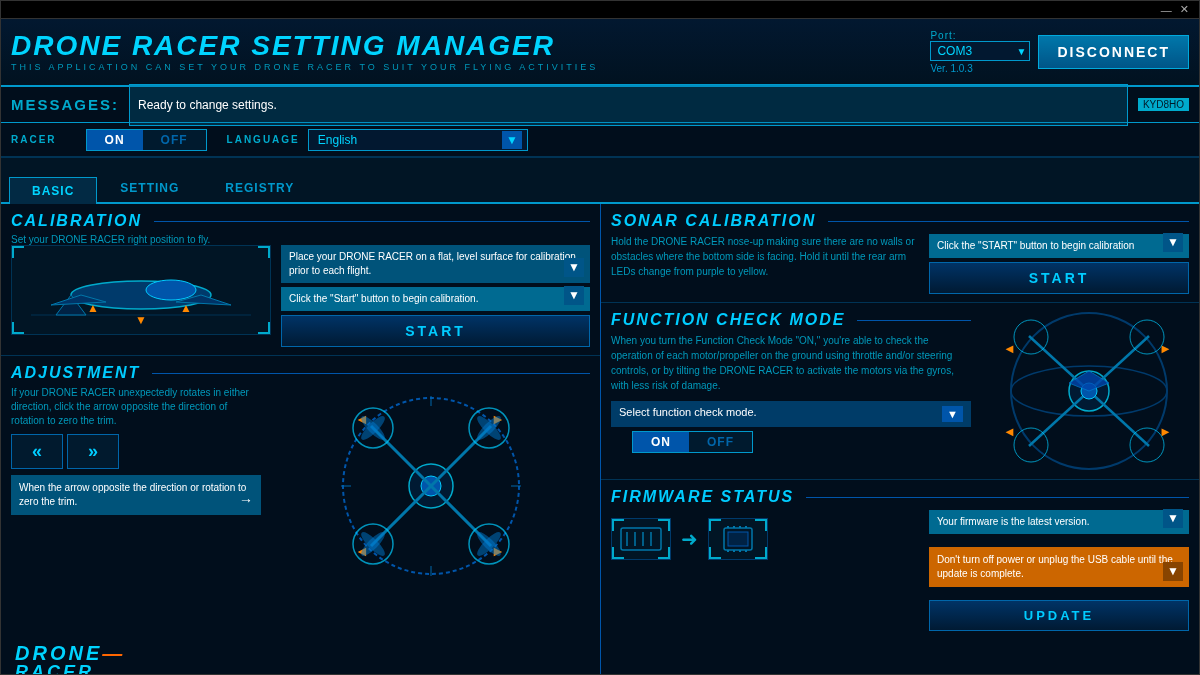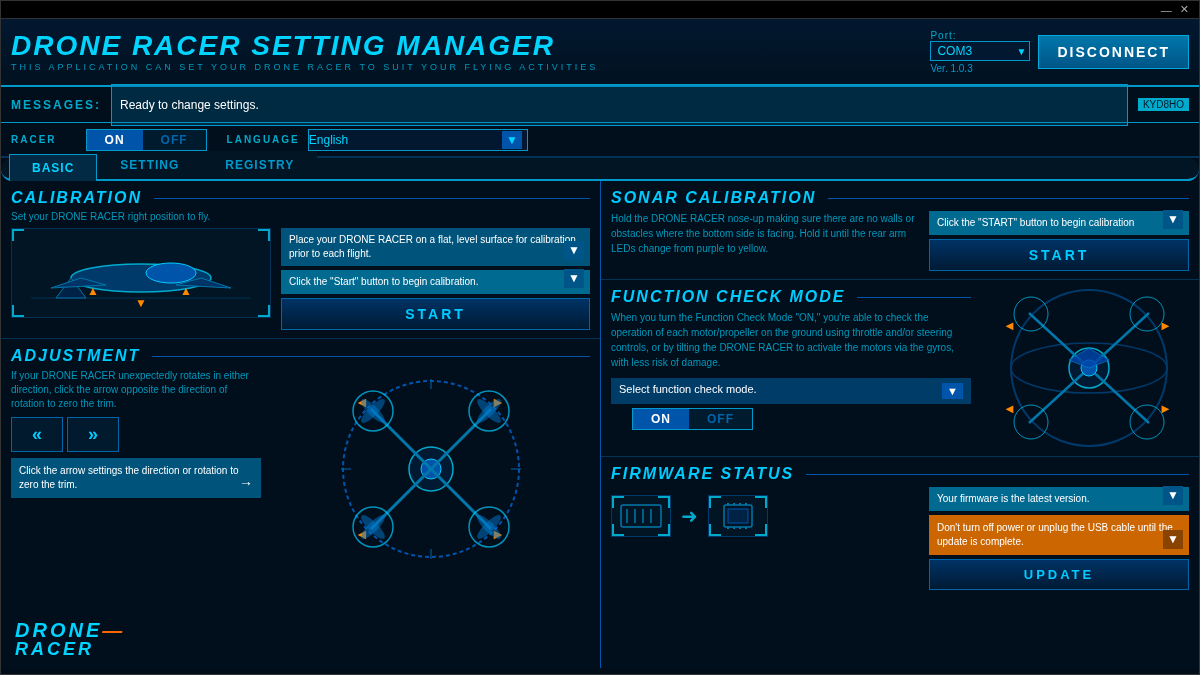--- a/index.html
+++ b/index.html
@@ -119,21 +119,21 @@
       background: #010e1c;
       border-bottom: 1px solid #0099cc;
       display: flex;
       align-items: center;
       padding: 4px 10px;
       gap: 10px;
       height: 36px;
     }
     .messages-label {
       color: #00aacc;
-      font-size: 12px;
+      font-size: 15px;
       letter-spacing: 2px;
       font-weight: bold;
     }
     .messages-id {
       color: #00ccff;
       font-size: 10px;
       margin-left: auto;
       background: #00aacc;
       color: #001a2a;
       padding: 1px 5px;
@@ -194,21 +194,21 @@
       color: #0066aa;
     }
     .lang-select-wrapper {
       position: relative;
     }
     .lang-select {
       background: #021830;
       border: 1px solid #0099cc;
       color: #00d4ff;
       font-size: 12px;
-      padding: 3px 28px 3px 0;
+      padding: 3px 28px 3px 9px;
       appearance: none;
       cursor: pointer;
       width: 220px;
     }
     .lang-arrow {
       position: absolute;
       right: 6px;
       top: 50%;
       transform: translateY(-50%);
       color: #00d4ff;
@@ -218,22 +218,21 @@
       padding: 2px 4px;
     }
 
     
     .tabs-row {
       background: #011525;
       display: flex;
       align-items: flex-end;
       padding: 0 8px;
       border-bottom: 2px solid #0099cc;
-      height: 23px;
-      border-radius: 16px;
+      height: 46px;
     }
     .tab {
       padding: 6px 22px;
       font-size: 12px;
       font-weight: bold;
       letter-spacing: 1px;
       cursor: pointer;
       text-transform: uppercase;
       position: relative;
       color: #0099cc;
@@ -284,21 +283,20 @@
     .section-title::after {
       content: '';
       flex: 1;
       height: 1px;
       background: #0055aa;
       margin-left: 6px;
     }
     .section-desc {
       font-size: 10px;
       color: #0099bb;
-      margin-bottom: 6px;
     }
     .calibration-inner {
       display: flex;
       gap: 10px;
     }
     .calibration-drone-area {
       flex: 0 0 260px;
       position: relative;
       background: #011525;
       border: 1px solid #003355;
@@ -519,21 +517,21 @@
       margin-top: 8px;
     }
     .arrow-icon {
       color: #00aacc;
       font-size: 20px;
     }
     .firmware-right {
       flex: 0 0 260px;
       display: flex;
       flex-direction: column;
-      gap: 4px;
+      gap: 13px;
     }
     .warning-box {
       background: #cc6600;
       color: #fff;
       font-size: 10px;
       padding: 6px 8px;
       line-height: 1.4;
       position: relative;
     }
     .warning-arrow {
@@ -719,21 +717,21 @@
         <span>ADJUSTMENT</span>
       </div>
       <div class="adjustment-inner">
         <div class="adjustment-left">
           <div class="adj-desc">If your DRONE RACER unexpectedly rotates in either direction, click the arrow opposite the direction of rotation to zero the trim.</div>
           <div class="adj-arrows">
             <button class="adj-arrow-btn">«</button>
             <button class="adj-arrow-btn">»</button>
           </div>
           <div class="hint-box">
-            <span>Click the arrow settings the direction or rotation to zero the trim.</span>
+            <span>When the arrow opposite the direction or rotation to zero the trim.</span>
             <span class="hint-arrow">→</span>
           </div>
         </div>
 
         <div class="drone-top-area">
           <svg width="200" height="200" viewBox="0 0 200 200" class="drone-top-svg">
 
             <circle cx="100" cy="100" r="88" fill="none" stroke="#0055aa" stroke-width="2" stroke-dasharray="4,3"></circle>
 
             <g stroke="#0066aa" stroke-width="1">

